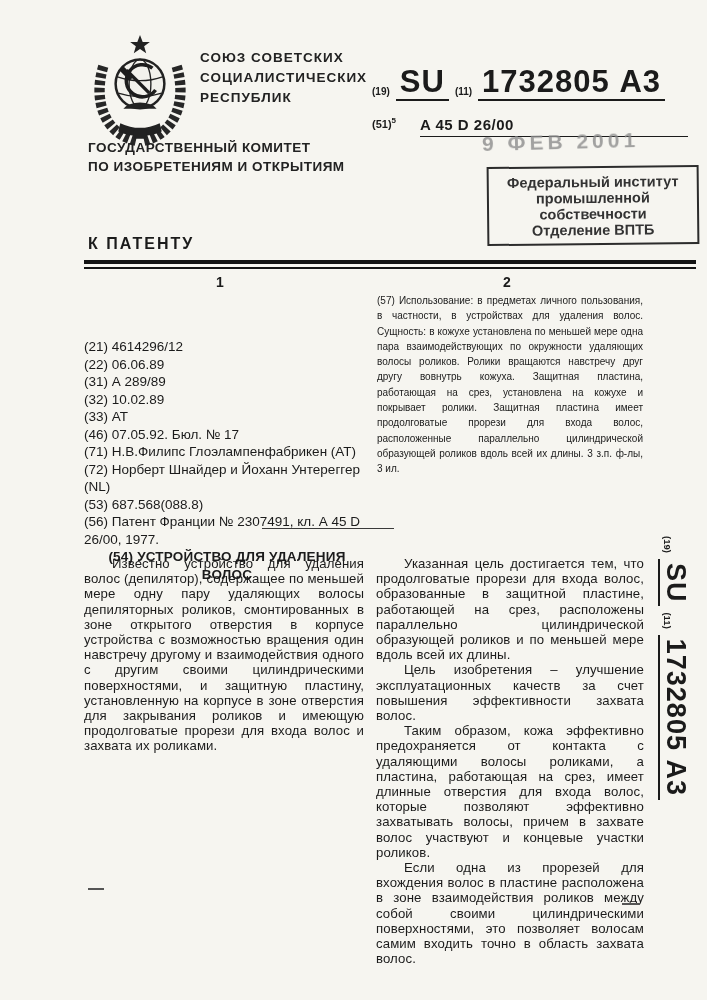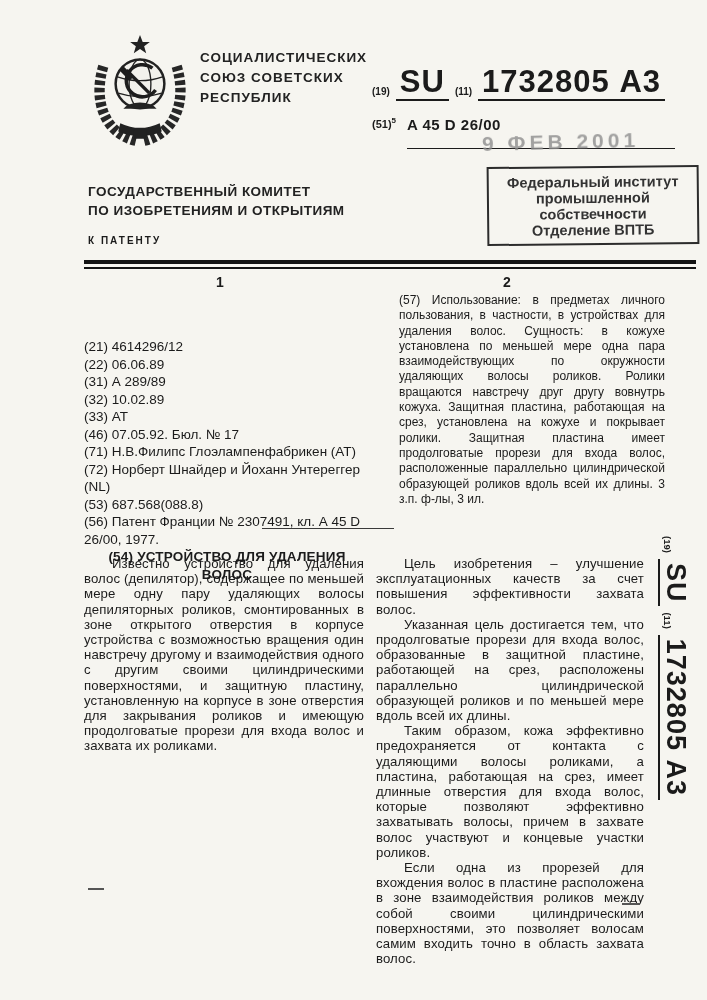--- a/index.html
+++ b/index.html
@@ -6,54 +6,54 @@
   .page{
     position:relative; width:707px; height:1000px;
     background:#f6f5f0;
     font-family:"Liberation Sans", sans-serif;
     color:#1b1b1b; overflow:hidden;
   }
   .abs{position:absolute;}
 
   
   .union{left:200px; top:48px; font-size:13.5px; font-weight:bold; line-height:20px; letter-spacing:1px; color:#222;}
-  .committee{left:88px; top:138px; font-size:13.5px; font-weight:bold; line-height:19px; letter-spacing:.5px; color:#222;margin-top:44px;}
+  .committee{left:88px; top:138px; font-size:13.5px; font-weight:bold; line-height:19px; letter-spacing:.5px; color:#222;}
 
   .pubrow{left:372px; top:66px; display:flex; align-items:flex-end; gap:6px; white-space:nowrap;}
   .code-sm{font-size:10px; font-weight:bold; padding-bottom:4px;}
   .pub-big{font-size:31px; font-weight:bold; letter-spacing:1px; border-bottom:2.5px solid #1b1b1b; line-height:1; padding:0 4px 2px 4px;}
 
-  .ipcrow{left:372px; top:116px; display:flex; align-items:flex-start; gap:2px;}
+  .ipcrow{left:372px; top:116px; display:flex; align-items:flex-start; gap:24px;}
   .ipc-label{font-size:11px; font-weight:bold;}
   .ipc-sup{font-size:8px; vertical-align:super;}
-  .ipc-class{font-size:15px; font-weight:bold; letter-spacing:.5px; border-bottom:1.5px solid #1b1b1b; width:268px; padding-bottom:15px;margin-left:9px;}
+  .ipc-class{font-size:15px; font-weight:bold; letter-spacing:.5px; border-bottom:1.5px solid #1b1b1b; width:268px; padding-bottom:3px;}
 
   .datestamp{left:482px; top:130px; font-size:21px; font-weight:bold; letter-spacing:4px; color:#8d8d8d; transform:rotate(-1.5deg); opacity:.8; filter:blur(.4px);}
 
   .stampbox{
     left:487px; top:166px; width:204px; padding:6px 2px 5px 2px;
     border:2px solid #2c2c2c; text-align:center;
     font-size:14.5px; font-weight:bold; line-height:16px; color:#333;
     transform:rotate(-.6deg); background:rgba(246,245,240,.6);
   }
 
   .doc-title{left:83px; top:182px; font-size:31px; font-weight:bold; letter-spacing:.5px; color:#151515;}
-  .doc-subtitle{left:88px; top:235px; font-size:10px; font-weight:bold; letter-spacing:2px;}
+  .doc-subtitle{left:88px; top:235px; font-size:16px; font-weight:bold; letter-spacing:2px;}
 
   .thickrule{left:84px; top:260px; width:612px; height:3px; border-top:4px solid #141414; border-bottom:2px solid #141414;}
 
   .colnum{font-size:14px; font-weight:bold;}
   .colnum.n1{left:216px; top:274px;}
   .colnum.n2{left:503px; top:274px;}
 
   
   .biblio{left:84px; top:294px; width:286px; font-size:13.5px; line-height:17.5px;margin-top:44px;}
   .biblio .bline{margin:0;}
   .biblio .bline.title54{font-weight:bold; letter-spacing:.2px;text-align:center;}
-  .abstract{left:377px; top:293px; width:266px; font-size:12px; line-height:15.3px; text-align:justify;margin-left:22px;}
+  .abstract{left:377px; top:293px; width:266px; font-size:10px; line-height:15.3px; text-align:justify;}
 
   .middiv{left:262px; top:528px; width:132px; border-top:1.5px solid #3a3a3a; height:0;}
 
   
   .bodycol{font-size:13.2px; line-height:15.2px; text-align:justify; letter-spacing:.1px;}
   .bodycol p{margin:0; text-indent:28px;}
   .bodycol.left{left:84px; top:556px; width:280px;}
   .bodycol.right{left:376px; top:556px; width:268px;}
   .bodycol p.gap{margin-top:17px;}
   .endmark-left{left:88px; top:888px; width:16px; border-top:2px solid #555;}
@@ -88,22 +88,22 @@
       <path d="M62,33 A15.5,15.5 0 1 0 65,54" fill="none" stroke="#1d1d1d" stroke-width="3.4"></path>
       <path d="M37,35 L59,57" stroke="#1d1d1d" stroke-width="3.2"></path>
       <path d="M34,31 L44,41 L40,45 L30,35 Z" fill="#1d1d1d"></path>
       <path d="M34,72 A17,9 0 0 1 66,72 Z" fill="#222"></path>
       <path d="M29,94 Q50,103 71,94 L69,86 Q50,95 31,86 Z" fill="#222"></path>
       <rect x="44" y="92" width="12" height="9" rx="2" fill="#222"></rect>
     </svg>
   </div>
 
   <div class="abs union">
+    <div>СОЮЗ  СОВЕТСКИХ</div>
     <div>СОЦИАЛИСТИЧЕСКИХ</div>
-    <div>СОЮЗ  СОВЕТСКИХ</div>
     <div>РЕСПУБЛИК</div>
   </div>
 
   <div class="abs committee">
     <div>ГОСУДАРСТВЕННЫЙ  КОМИТЕТ</div>
     <div>ПО ИЗОБРЕТЕНИЯМ И ОТКРЫТИЯМ</div>
   </div>
 
   <div class="abs pubrow">
     <span class="code-sm">(19)</span>
@@ -149,22 +149,22 @@
 
   <div class="abs abstract">(57) Использование: в предметах личного пользования,  в частности, в устройствах для удаления волос. Сущность: в кожухе установлена по меньшей мере одна пара взаимодействующих по окружности удаляющих волосы роликов. Ролики вращаются навстречу друг другу вовнутрь кожуха. Защитная пластина, работающая на срез, установлена на кожухе и покрывает ролики. Защитная пластина имеет продолговатые  прорези  для входа волос, расположенные параллельно цилиндрической образующей роликов вдоль всей их длины. 3 з.п. ф-лы, 3 ил.</div>
 
   <div class="abs middiv"></div>
 
   <div class="abs bodycol left">
     <p>Известно устройство для удаления волос (депилятор), содержащее по меньшей мере одну пару удаляющих волосы депиляторных роликов, смонтированных в зоне открытого отверстия в корпусе устройства с возможностью вращения один навстречу другому и взаимодействия одного с другим своими цилиндрическими поверхностями, и защитную пластину, установленную на корпусе в зоне отверстия для закрывания роликов и имеющую продолговатые прорези для входа волос и захвата их роликами.</p>
   </div>
 
   <div class="abs bodycol right">
+    <p>Указанная цель достигается тем, что продолговатые прорези для входа волос, образованные в защитной пластине, работающей на срез, расположены параллельно цилиндрической образующей роликов и по меньшей мере вдоль всей их длины.</p>
     <p>Цель изобретения – улучшение эксплуатационных качеств за счет повышения эффективности захвата волос.</p>
-    <p>Указанная цель достигается тем, что продолговатые прорези для входа волос, образованные в защитной пластине, работающей на срез, расположены параллельно цилиндрической образующей роликов и по меньшей мере вдоль всей их длины.</p>
     <p>Таким образом, кожа эффективно предохраняется от контакта с удаляющими волосы роликами, а пластина, работающая на срез, имеет длинные отверстия для входа волос, которые позволяют эффективно захватывать волосы, причем в захвате волос участвуют и концевые участки роликов.</p>
     <p>Если одна из прорезей для вхождения волос в пластине расположена в зоне взаимодействия роликов между собой своими цилиндрическими поверхностями, это позволяет волосам самим входить точно в область захвата волос.</p>
   </div>
 
   <div class="abs endmark-left"></div>
   <div class="abs endmark-right"></div>
 
   <div class="abs side">
     <span class="code-sm">(19)</span>
     <span class="pub-big">SU</span>

